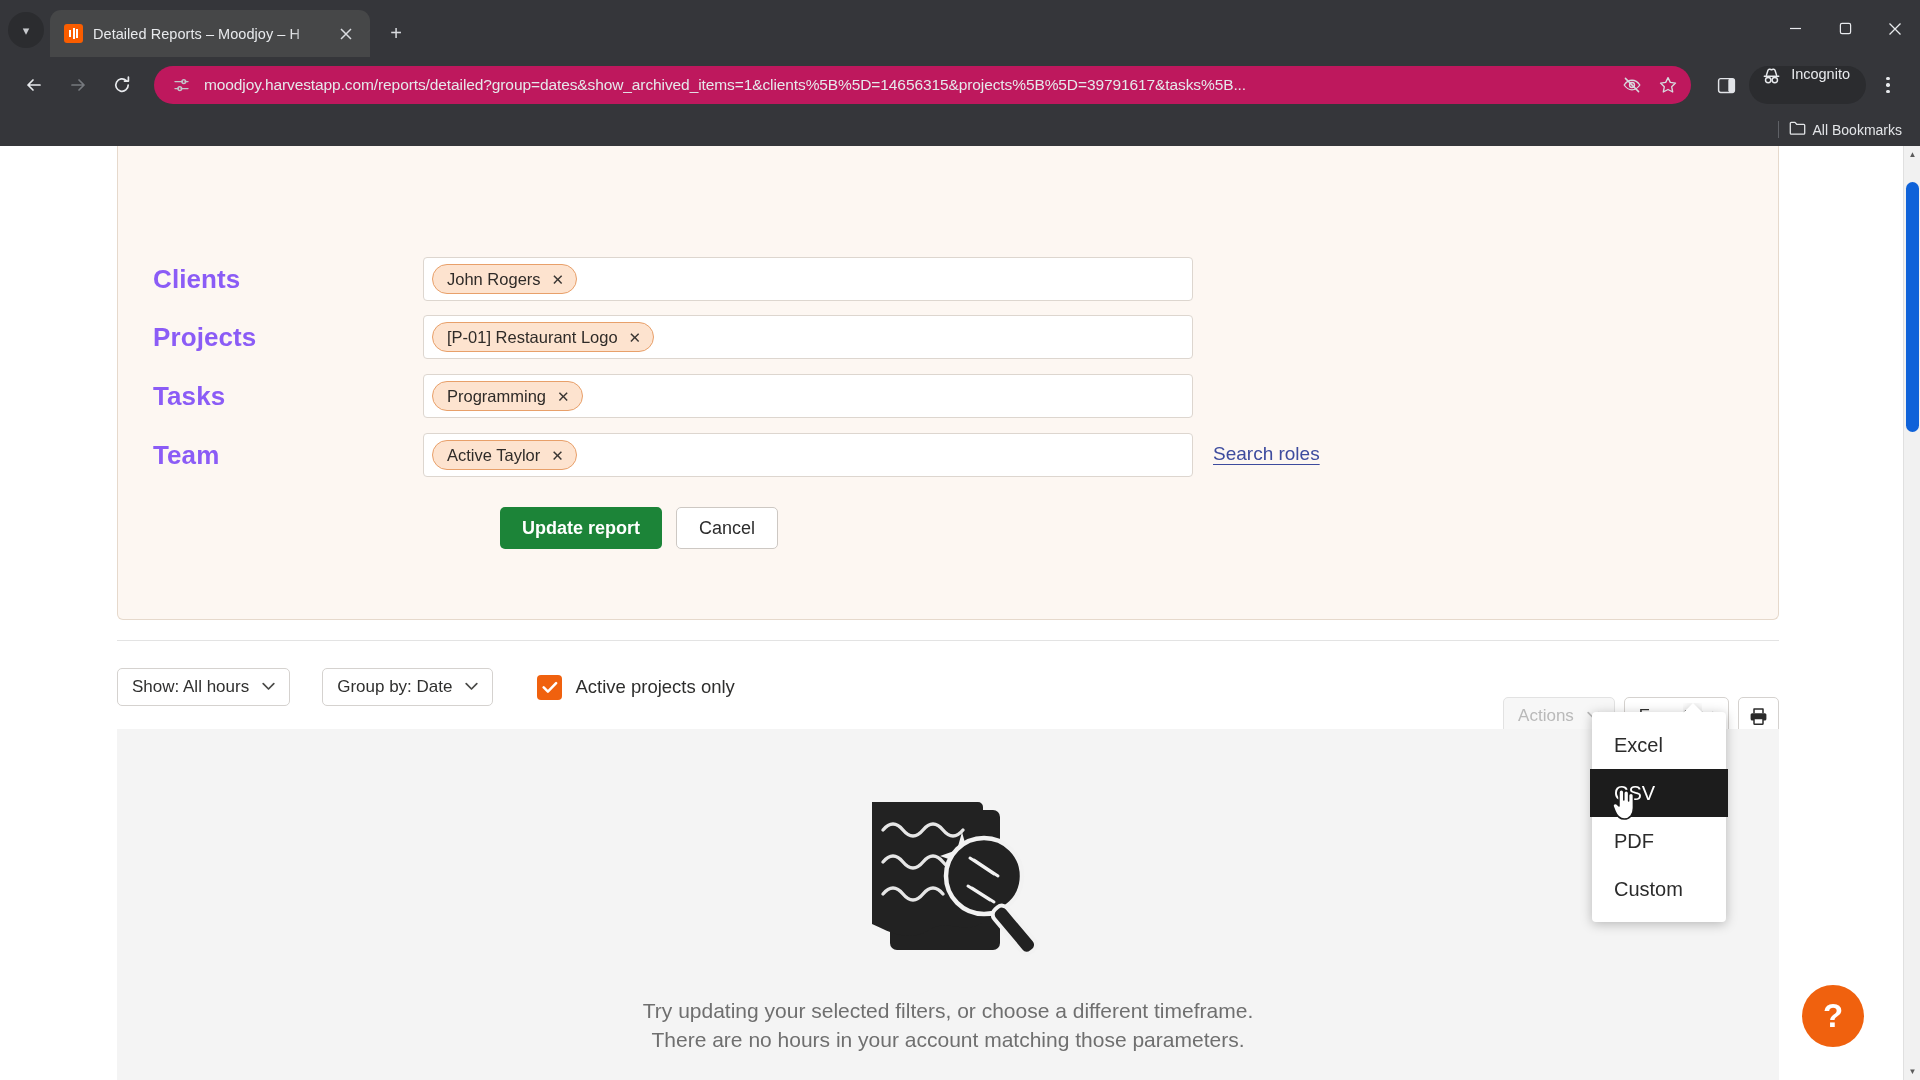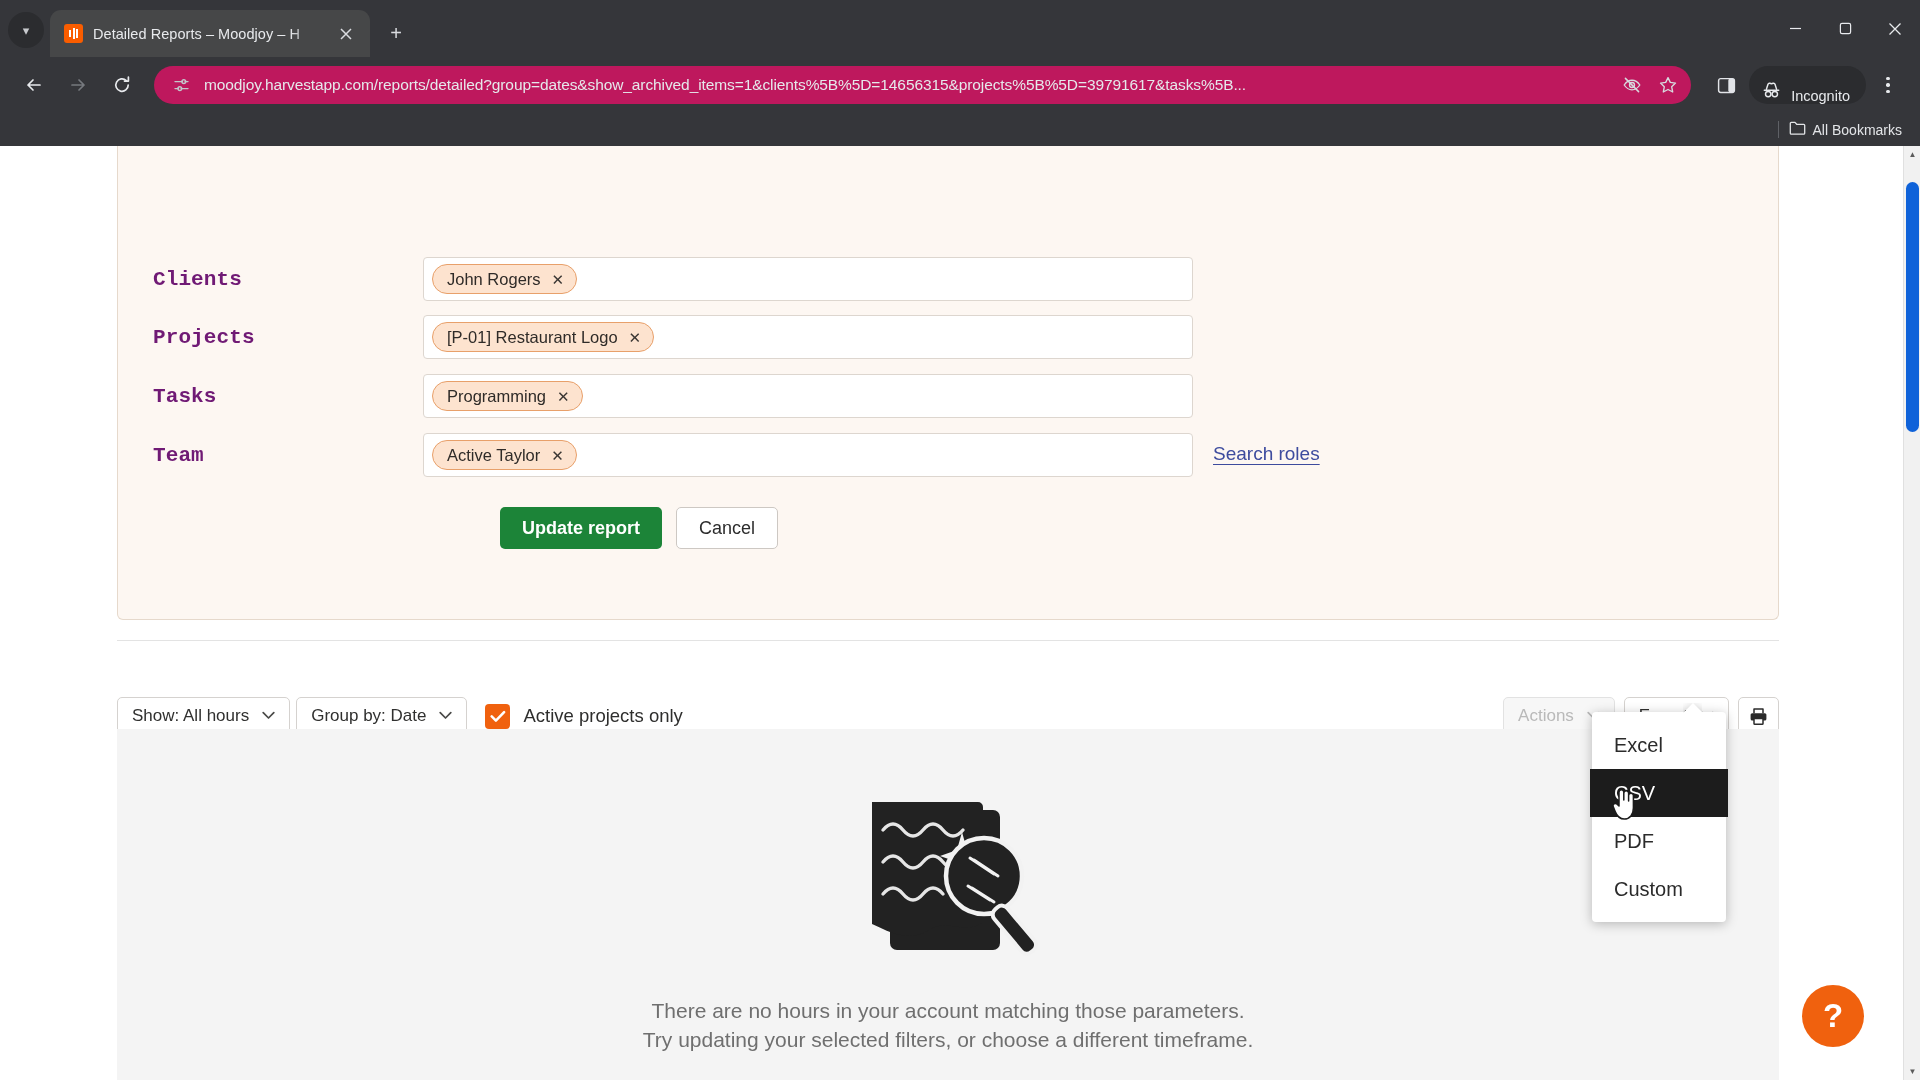--- a/index.html
+++ b/index.html
@@ -83,21 +83,21 @@
     width: 30px; height: 30px; border-radius: 50%; display: flex;
     align-items: center; justify-content: center; color: #d7dade;
   }
   .tb-right { display: flex; align-items: center; gap: 4px; flex: none; margin-left: 4px; }
   .sidepanel-btn {
     width: 38px; height: 38px; border-radius: 50%; display: flex;
     align-items: center; justify-content: center; color: #e2e4e8;
   }
   .incognito-pill {
     height: 38px; border-radius: 19px; background: #2b2c2f; display: flex;
-    align-items: flex-end; gap: 9px; padding: 0 16px 0 12px; color: #e8eaed; font-size: 14.5px;
+    align-items: flex-start; gap: 9px; padding: 0 16px 0 12px; color: #e8eaed; font-size: 14.5px;
   }
   .kebab {
     width: 36px; height: 38px; display: flex; flex-direction: column; align-items: center;
     justify-content: center; gap: 3.2px;
   }
   .kebab i { width: 3.4px; height: 3.4px; border-radius: 50%; background: #e8eaed; display:block; }
 
   .bookmarks {
     height: 33px; background: #35363a; display: flex; align-items: center;
     justify-content: flex-end; padding-right: 18px; gap: 10px;
@@ -115,21 +115,21 @@
   }
 
   
   .filter-panel {
     position: absolute; left: 117px; top: 0; width: 1662px; height: 508px;
     background: #fdf7f2; border: 1px solid #e6d9cc; border-top: none;
     border-radius: 0 0 6px 6px;
   }
   .frow { position: absolute; left: 35px; display: flex; align-items: center; }
   .flabel {
-    width: 270px; font-size: 21px; color: #701a75; font-weight: 700; letter-spacing: 0.1px; font-family: Liberation Mono, monospace;
+    width: 270px; font-size: 26px; color: #8b5cf6; font-weight: 700; letter-spacing: 0.1px;
   }
   .finput {
     width: 770px; min-height: 44px; background: #fff; border: 1px solid #ddd6cf;
     border-radius: 4px; display: flex; align-items: center; padding: 0 8px; gap: 6px;
   }
   .chip {
     display: inline-flex; align-items: center; gap: 11px; height: 30px;
     background: #fde3cf; border: 1px solid #e8a06a; border-radius: 16px;
     padding: 0 12px 0 14px; font-size: 16.5px; color: #2f2b28; white-space: nowrap;
   }
@@ -146,21 +146,21 @@
   .btn-secondary {
     height: 42px; background: #fff; color: #2c2c2c; border: 1px solid #cdc8c3;
     border-radius: 5px; display: flex; align-items: center; padding: 0 22px; font-size: 18px;
   }
 
   .divider {
     position: absolute; left: 117px; top: 528px; width: 1662px; height: 1px; background: #e3e3e3;
   }
 
   
-  .controls { position: absolute; left: 117px; top: 585px; display: flex; align-items: center; gap: 6px; }
+  .controls { position: absolute; left: 117px; top: 556px; display: flex; align-items: center; gap: 32px; }
   .pill-btn {
     height: 38px; background: #fff; border: 1px solid #d5d2cf; border-radius: 5px;
     display: flex; align-items: center; gap: 13px; padding: 0 14px;
     font-size: 17px; color: #30302f;
   }
   .caret { font-size: 12px; color: #4a4a48; }
   .cb-wrap { display: flex; align-items: center; gap: 13px; margin-left: 12px; }
   .checkbox {
     width: 25px; height: 25px; background: #f0610e; border-radius: 4px;
     display: flex; align-items: center; justify-content: center;
@@ -474,22 +474,22 @@
             <path d="M33 80 q10 -12 20 0 t20 0 t20 0 t20 0" stroke="#e6e6e6" stroke-width="3.4" fill="none" stroke-linecap="round"></path>
             <path d="M33 112 q10 -12 20 0 t20 0 t20 0" stroke="#e6e6e6" stroke-width="3.4" fill="none" stroke-linecap="round"></path>
             <path d="M112 50 L117 68 L134 74 L117 80 L112 98 L107 80 L90 74 L107 68 Z" fill="#f2f2f2"></path>
             <circle cx="134" cy="94" r="38" fill="#222222" stroke="#f2f2f2" stroke-width="4.5"></circle>
             <path d="M120 76 L144 92 M124 78 L148 94" stroke="#f2f2f2" stroke-width="3" stroke-linecap="round"></path>
             <path d="M118 104 L140 118 M122 106 L144 120" stroke="#f2f2f2" stroke-width="3" stroke-linecap="round"></path>
             <rect x="156" y="120" width="17" height="56" rx="7" transform="rotate(-40 164 148)" fill="#222222" stroke="#f2f2f2" stroke-width="4"></rect>
           </svg>
         </div>
         <div class="empty-text">
+          <div>Try updating your selected filters, or choose a different timeframe.</div>
           <div>There are no hours in your account matching those parameters.</div>
-          <div>Try updating your selected filters, or choose a different timeframe.</div>
         </div>
       </div>
 
       <div class="dropdown">
         <div class="dd-arrow"></div>
         <div class="dd-item">Excel</div>
         <div class="dd-item highlight wide">CSV</div>
         <div class="dd-item">PDF</div>
         <div class="dd-item">Custom</div>
       </div>

